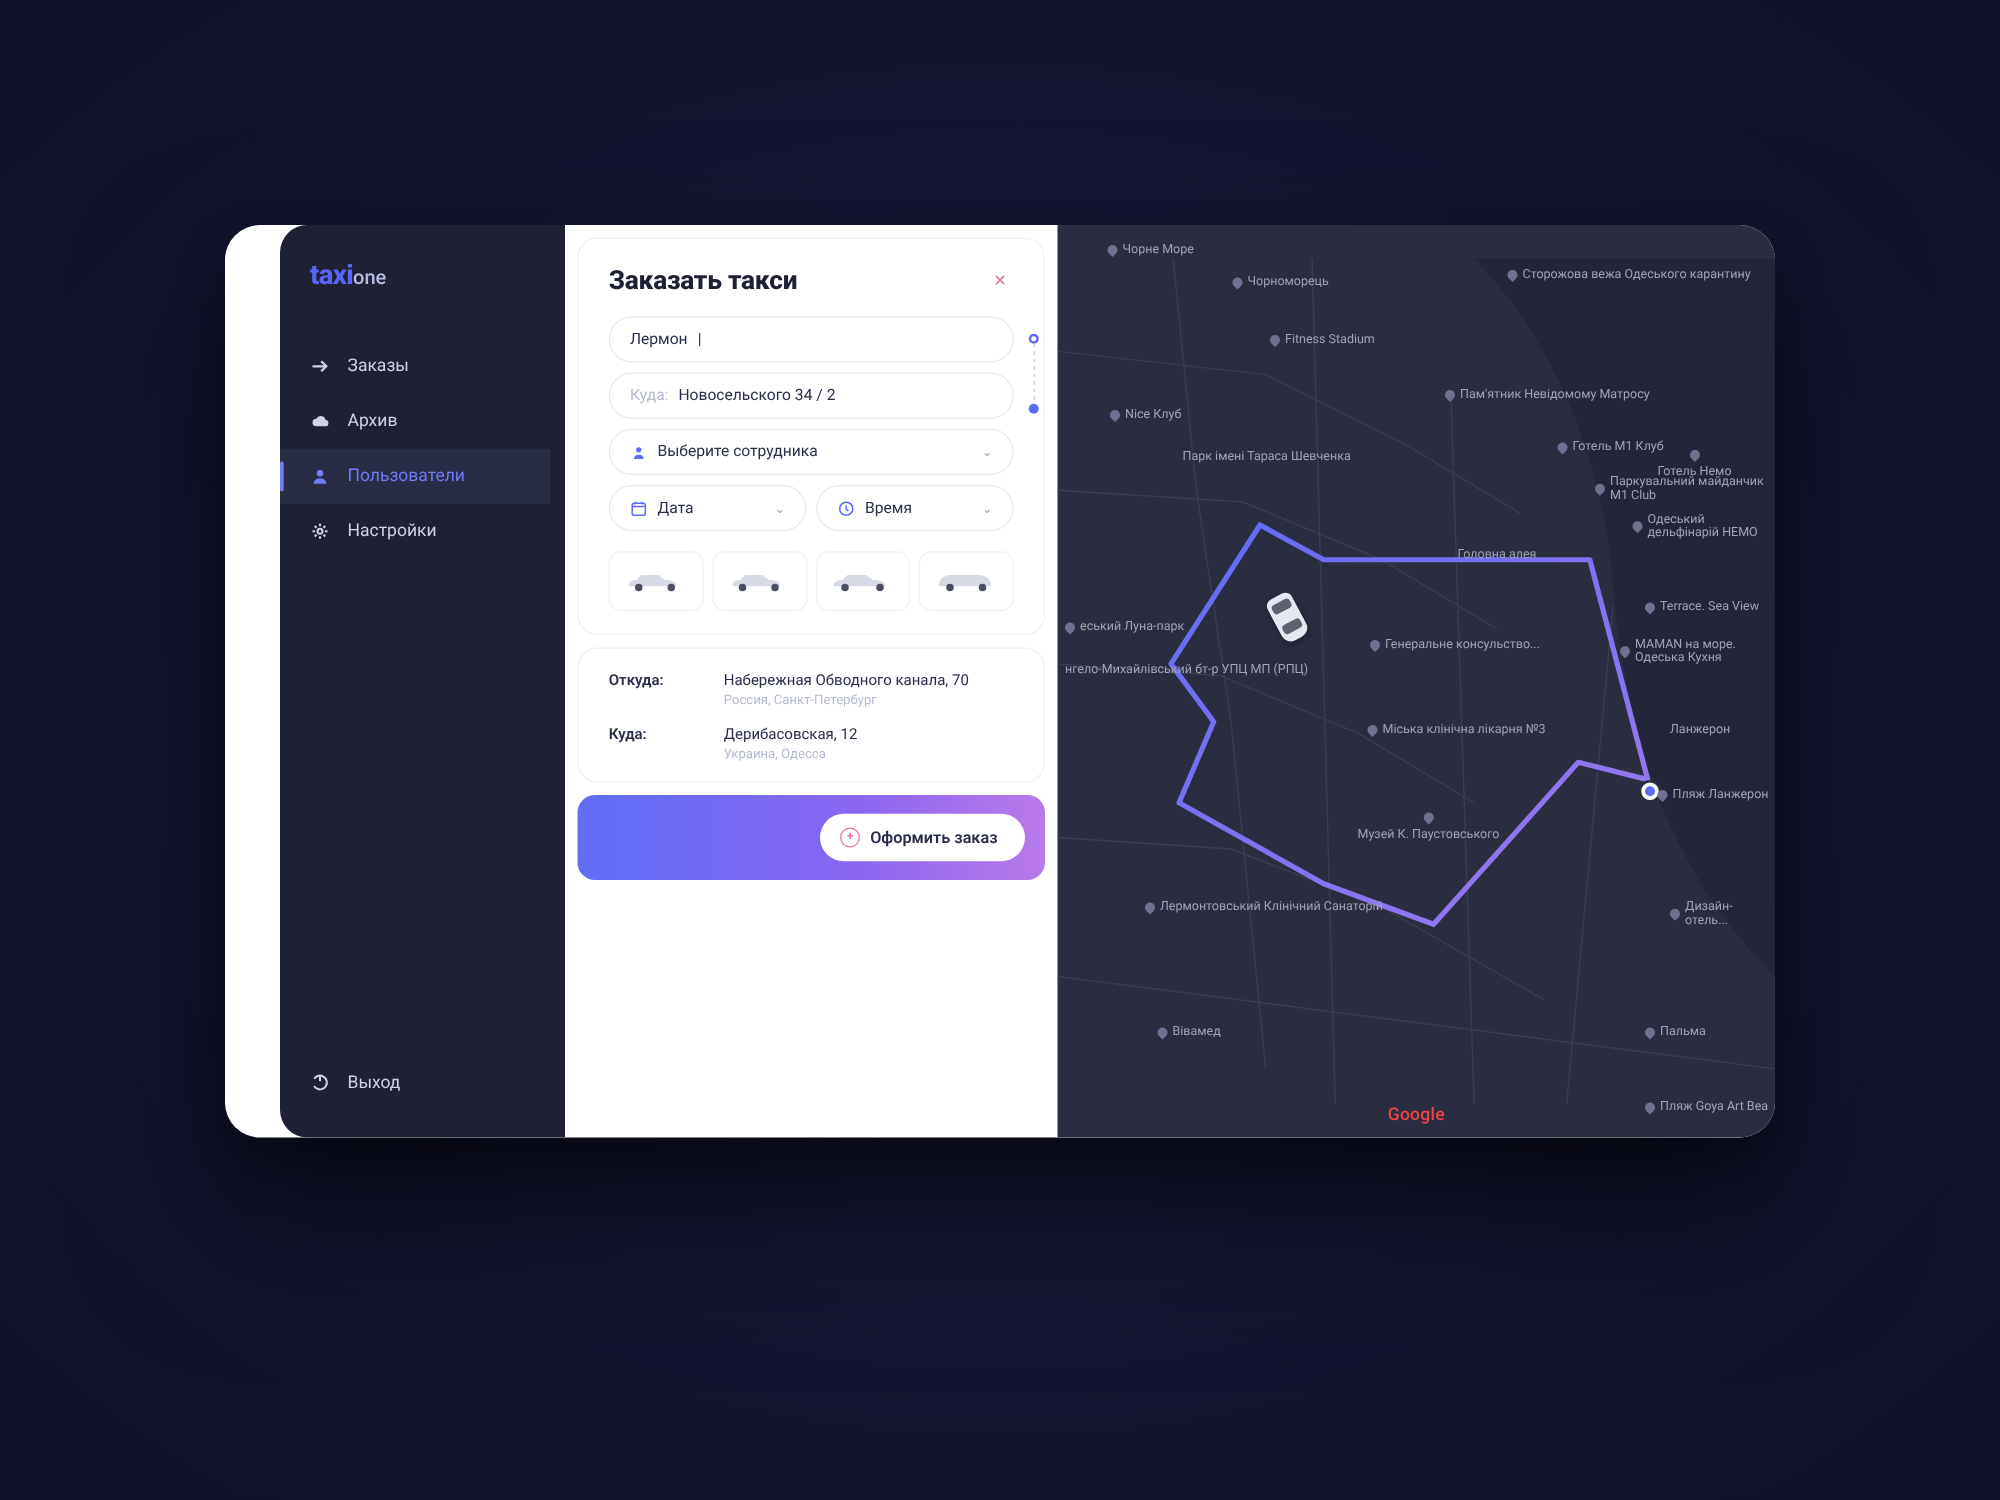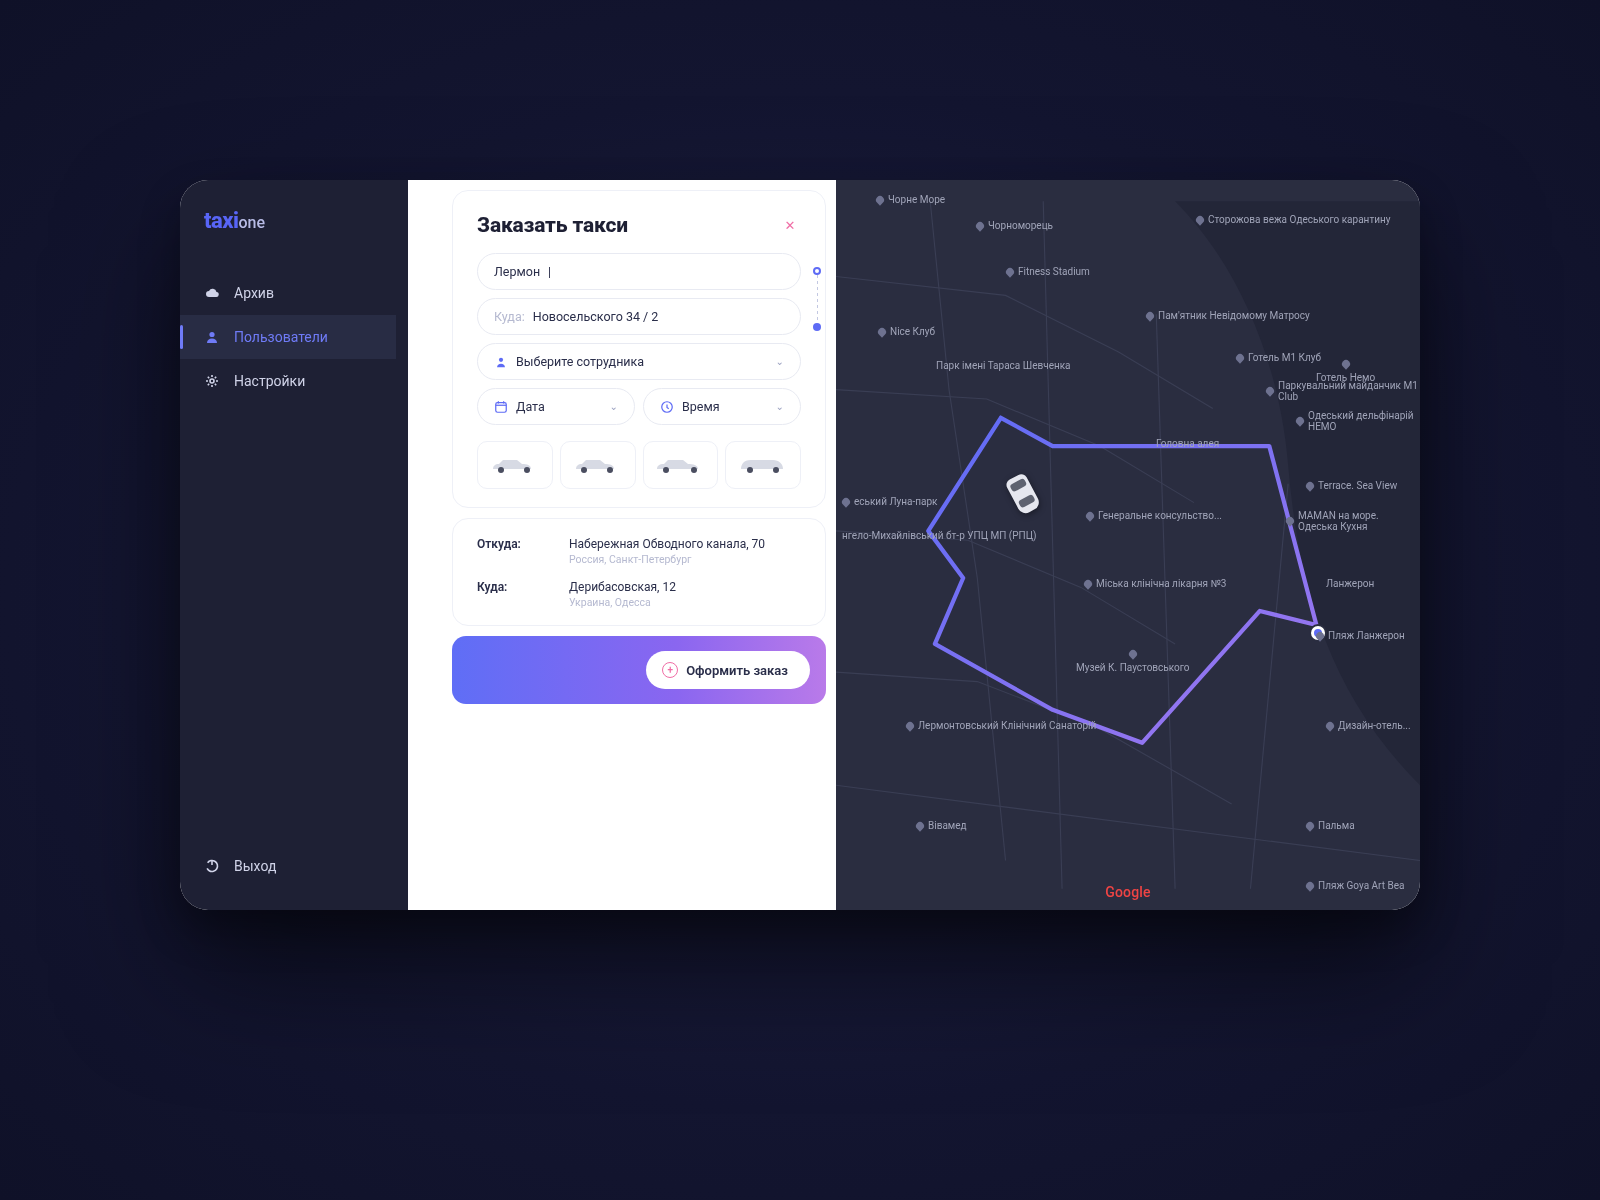--- a/index.html
+++ b/index.html
@@ -16,20 +16,21 @@
   display: flex;
   overflow: hidden;
   box-shadow: 0 60px 120px rgba(0,0,0,0.55), 0 20px 40px rgba(0,0,0,0.3);
 }
 
 .sidebar {
   width: 228px; background: #1e2034;
   border-radius: 22px 0 0 22px;
   display: flex; flex-direction: column;
   padding: 28px 12px 22px 0;
+  margin-left: 44px;
 }
 .logo { padding-left: 24px; margin-bottom: 38px; }
 .logo-prefix { color: #5865f6; font-weight: 800; font-size: 22px; letter-spacing: -0.5px; }
 .logo-suffix { color: #b8bce6; font-weight: 500; font-size: 16px; }
 .nav { flex: 1; }
 .nav-item {
   display: flex; align-items: center;
   padding: 14px 24px; gap: 14px;
   color: #d0d3e8; font-size: 14px;
   cursor: pointer; position: relative;
@@ -45,21 +46,20 @@
 .nav-icon { width: 16px; height: 16px; display: inline-flex; align-items: center; justify-content: center; flex-shrink: 0; }
 .logout {
   display: flex; align-items: center; gap: 14px;
   padding: 14px 24px; color: #d0d3e8; font-size: 14px; cursor: pointer;
 }
 
 .panel {
   width: 394px; padding: 10px;
   display: flex; flex-direction: column; gap: 10px;
   border-radius: 0;
-  margin-left: 34px;
 }
 .card {
   background: #fff; border-radius: 16px;
   border: 1px solid #eef0f7;
   padding: 22px 24px 18px 24px;
   display: flex; flex-direction: column;
 }
 .card-title-row { display: flex; justify-content: space-between; align-items: center; margin-bottom: 16px; }
 .card-title { font-size: 21px; font-weight: 800; color: #1e2034; letter-spacing: -0.2px; }
 .close-btn { width: 22px; height: 22px; display: flex; align-items: center; justify-content: center; color: #f06ea6; font-size: 13px; cursor: pointer; }
@@ -149,20 +149,29 @@
 <div class="window">
 
   <div class="sidebar">
     <div class="logo">
       <span class="logo-prefix">taxi</span><span class="logo-suffix">one</span>
     </div>
     <div class="nav">
       <div class="nav-item">
         <span class="nav-icon">
           <svg width="16" height="16" viewBox="0 0 16 16">
+              <line x1="2" y1="8" x2="13" y2="8" stroke="#d0d3e8" stroke-width="1.8"></line>
+              <polyline points="9,4 13,8 9,12" fill="none" stroke="#d0d3e8" stroke-width="1.8"></polyline>
+            </svg>
+        </span>
+        <span>Заказы</span>
+      </div>
+      <div class="nav-item">
+        <span class="nav-icon">
+          <svg width="16" height="16" viewBox="0 0 16 16">
               <path d="M5 12a3 3 0 010-6 4 4 0 017.5 1A2.5 2.5 0 0112 12H5z" fill="#d0d3e8"></path>
             </svg>
         </span>
         <span>Архив</span>
       </div>
       <div class="nav-item active">
         <span class="nav-icon">
           <svg width="16" height="16" viewBox="0 0 16 16">
               <circle cx="8" cy="5.5" r="2.6" fill="#6f7bf7"></circle>
               <path d="M3 14c0-3 2.2-4.5 5-4.5s5 1.5 5 4.5" fill="#6f7bf7"></path>

